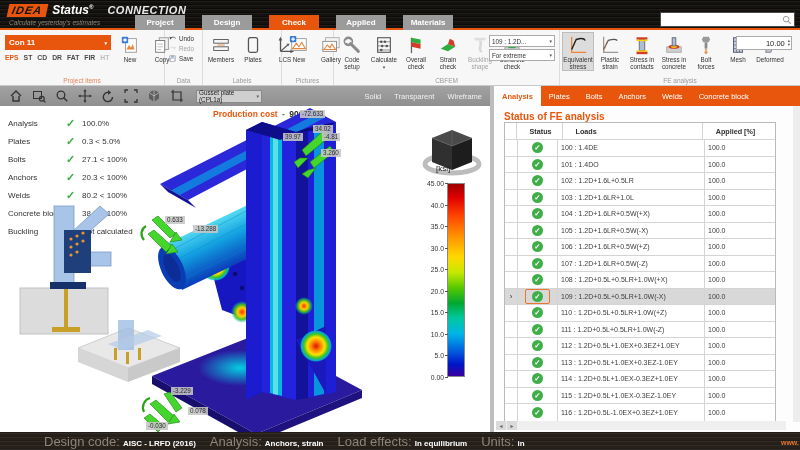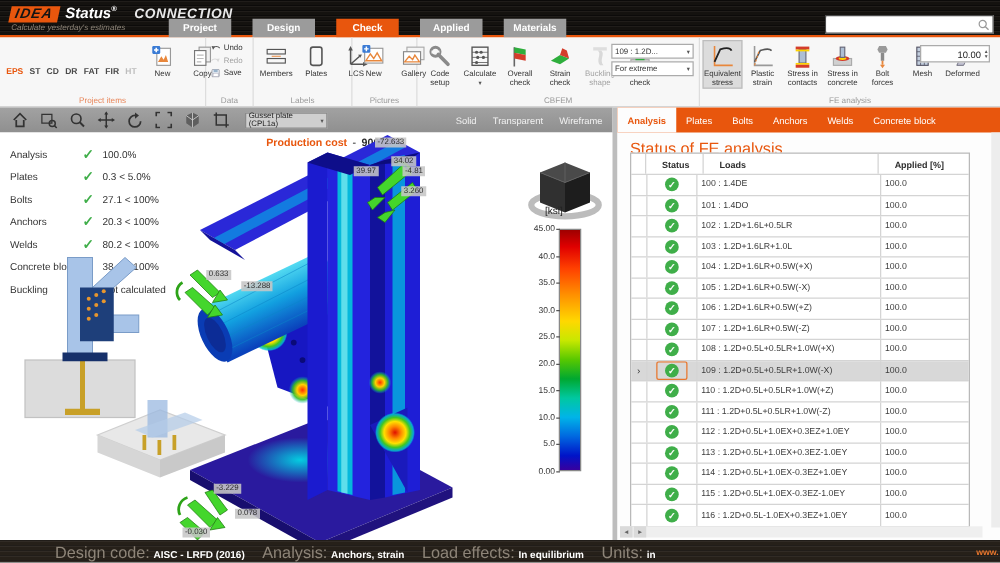--- a/index.html
+++ b/index.html
@@ -87,21 +87,21 @@
     background:linear-gradient(180deg,#9e0000 0%,#e00000 7%,#ff4000 16%,#ff9000 27%,#ffd800 38%,#c8e800 46%,
       #58c800 54%,#00a830 62%,#00c8a0 70%,#00b4e8 78%,#0068e0 86%,#0014c8 94%,#38009e 100%);}
   .legend-tick{position:absolute;left:0;width:30px;text-align:right;font-size:6.8px;color:#333;line-height:7px;}
   .legend-dash{position:absolute;left:31px;width:3px;height:1px;background:#555;}
   
   .splitter{position:absolute;left:490px;top:86px;width:4px;height:346px;background:#bdbdbd;}
   .rpanel{position:absolute;left:494px;top:86px;width:306px;height:346px;background:#fdfdfd;}
   .rtabs{position:absolute;left:0;top:0;width:306px;height:20px;background:#e8560d;display:flex;align-items:stretch;}
   .rtab{padding:0 8px;display:flex;align-items:center;font-size:7.5px;color:#fff;}
   .rtab.active{background:#fdfdfd;color:#e8560d;font-weight:bold;}
-  .rp-heading{position:absolute;left:10px;top:25px;font-size:13px;font-weight:normal;color:#e8560d;}
+  .rp-heading{position:absolute;left:10px;top:25px;font-size:10px;font-weight:bold;color:#e8560d;}
   .gtable{position:absolute;left:10px;top:36px;width:272px;border:1px solid #b9b9b9;box-sizing:border-box;
     background:#fff;}
   .gt-row{display:flex;border-bottom:1px solid #d4d4d4;height:16.5px;align-items:stretch;box-sizing:border-box;}
   .gt-row.header{height:17px;font-weight:bold;gap:10px;}
   .gt-row:last-child{border-bottom:none;}
   .gt-c{display:flex;align-items:center;padding:0 3px;font-size:7px;color:#3c3c3c;box-sizing:border-box;
     border-right:1px solid #d4d4d4;overflow:hidden;white-space:nowrap;}
   .gt-c.marker{width:13px;justify-content:center;padding:0;color:#333;font-size:8px;}
   .gt-c.status{width:40px;justify-content:center;}
   .gt-c.loads{width:147px;}
@@ -148,20 +148,24 @@
       <svg class="search-ic" viewBox="0 0 12 12">
           <circle cx="5" cy="5" r="3.4" fill="none" stroke="#9a9a9a" stroke-width="1.2"></circle>
           <path d="M7.6 7.6l3 3" stroke="#9a9a9a" stroke-width="1.3"></path>
         </svg>
     </div>
   </div>
 
   <div class="ribbon">
 
     <div class="rgroup" style="left:0;width:165px;">
+      <div class="con-select">
+        <span>Con 11</span>
+          <span class="car">▾</span>
+      </div>
       <div class="modes">
           <span class="mode active">EPS</span>
           <span class="mode">ST</span>
           <span class="mode">CD</span>
           <span class="mode">DR</span>
           <span class="mode">FAT</span>
           <span class="mode">FIR</span>
           <span class="mode disabled">HT</span>
         </div>
       <div class="pi-btns">

